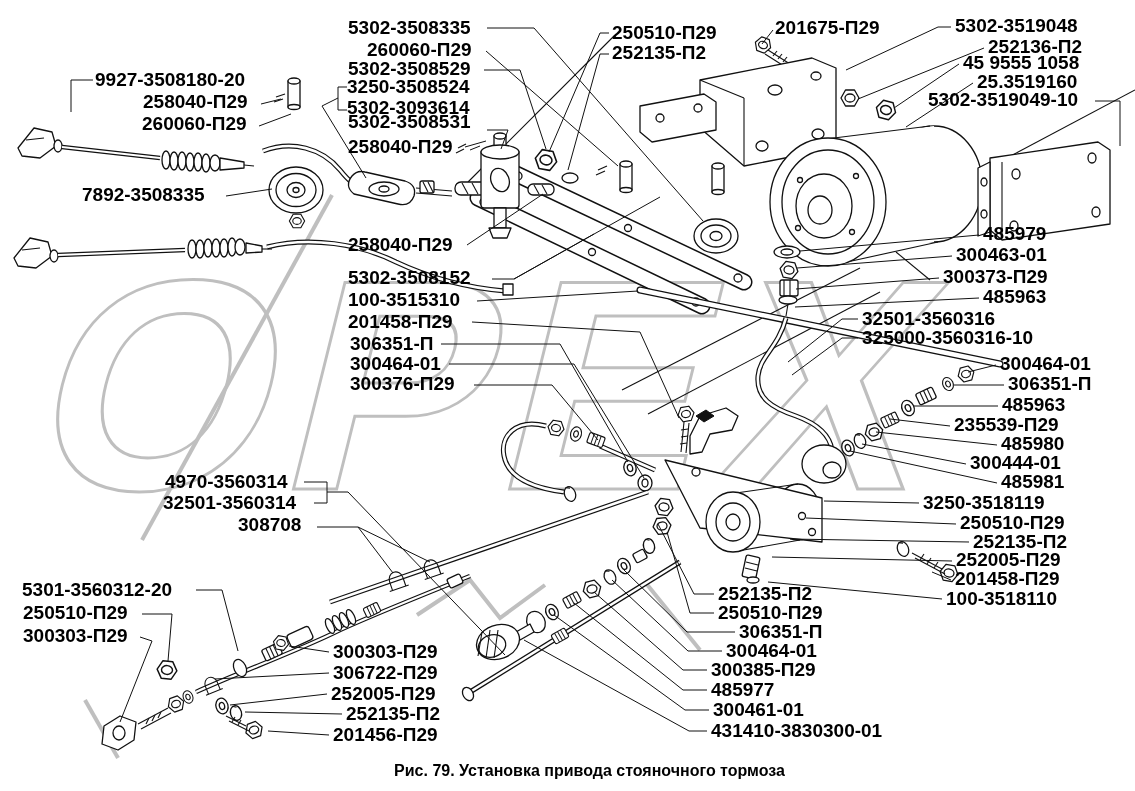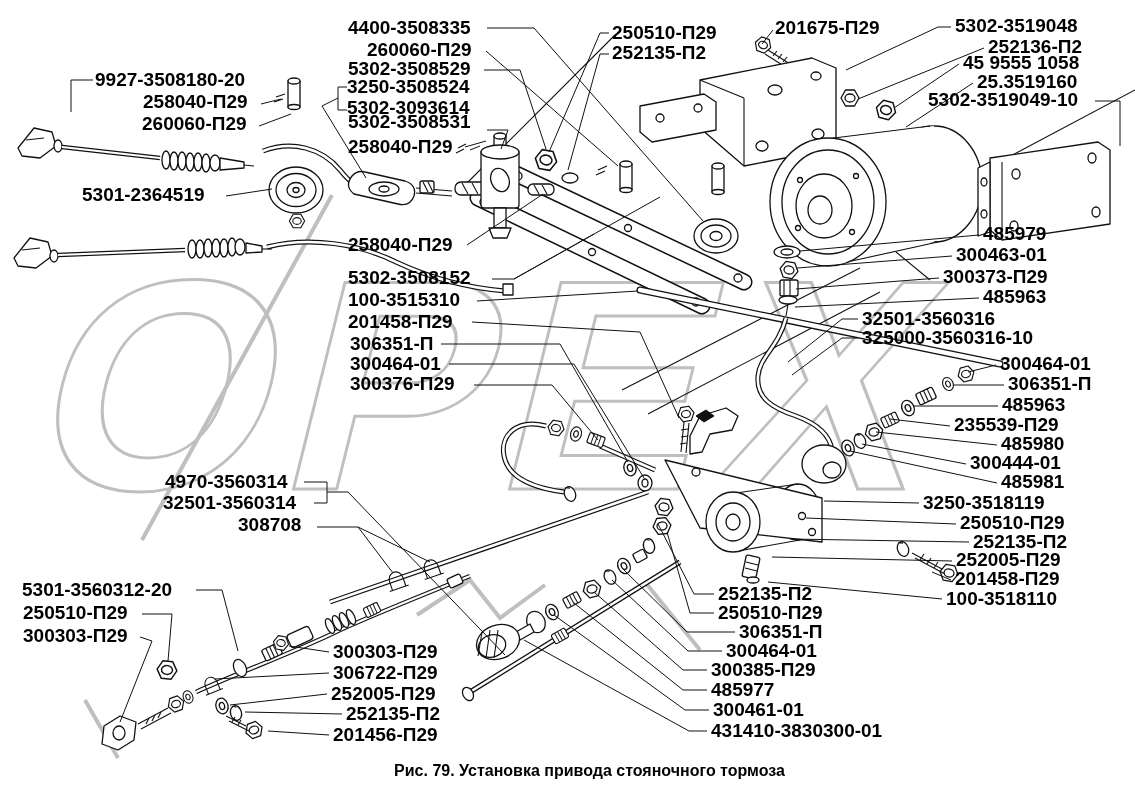--- a/index.html
+++ b/index.html
@@ -427,23 +427,23 @@
       <path class="ld" d="M707,670 L683,670 L594,592"></path>
       <path class="ld" d="M707,690 L683,690 L574,603"></path>
       <path class="ld" d="M709,710 L685,710 L554,615"></path>
       <path class="ld" d="M707,731 L689,731 L524,640"></path>
     </g>
   </svg>
 
   <div class="lbl" style="left:95px;top:70px">9927-3508180-20</div>
   <div class="lbl" style="left:143px;top:92px">258040-П29</div>
   <div class="lbl" style="left:142px;top:114px">260060-П29</div>
-  <div class="lbl" style="left:82px;top:185px">5301-2364519</div>
-
-  <div class="lbl" style="left:348px;top:18px">4400-3508335</div>
+  <div class="lbl" style="left:82px;top:185px">7892-3508335</div>
+
+  <div class="lbl" style="left:348px;top:18px">5302-3508335</div>
   <div class="lbl" style="left:367px;top:40px">260060-П29</div>
   <div class="lbl" style="left:348px;top:59px">5302-3508529</div>
   <div class="lbl" style="left:347px;top:77px">3250-3508524</div>
   <div class="lbl" style="left:347px;top:98px">5302-3093614</div>
   <div class="lbl" style="left:348px;top:112px">5302-3508531</div>
   <div class="lbl" style="left:348px;top:137px">258040-П29</div>
 
   <div class="lbl" style="left:612px;top:23px">250510-П29</div>
   <div class="lbl" style="left:612px;top:43px">252135-П2</div>
   <div class="lbl" style="left:775px;top:18px">201675-П29</div>

